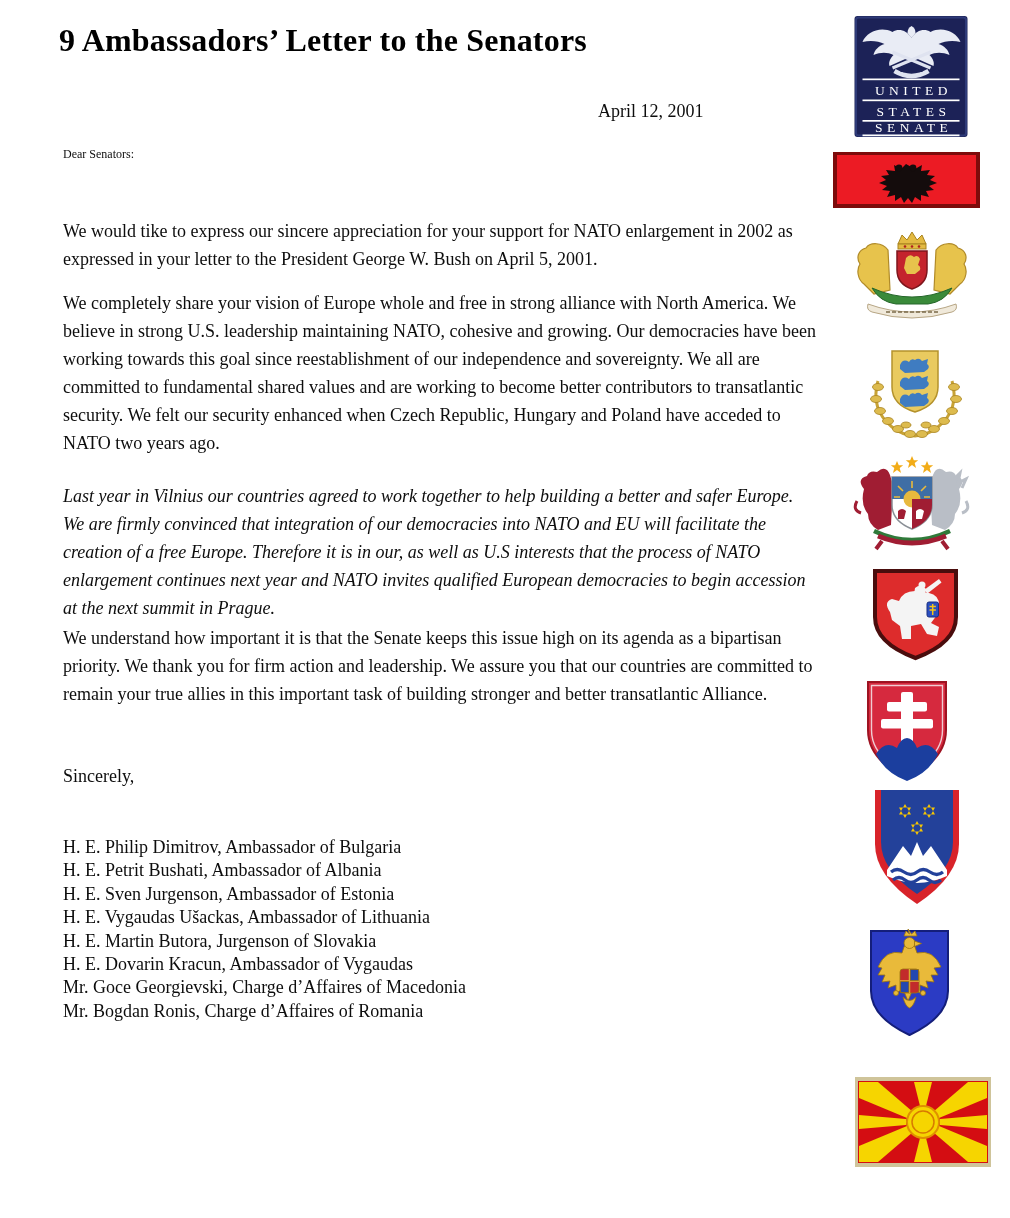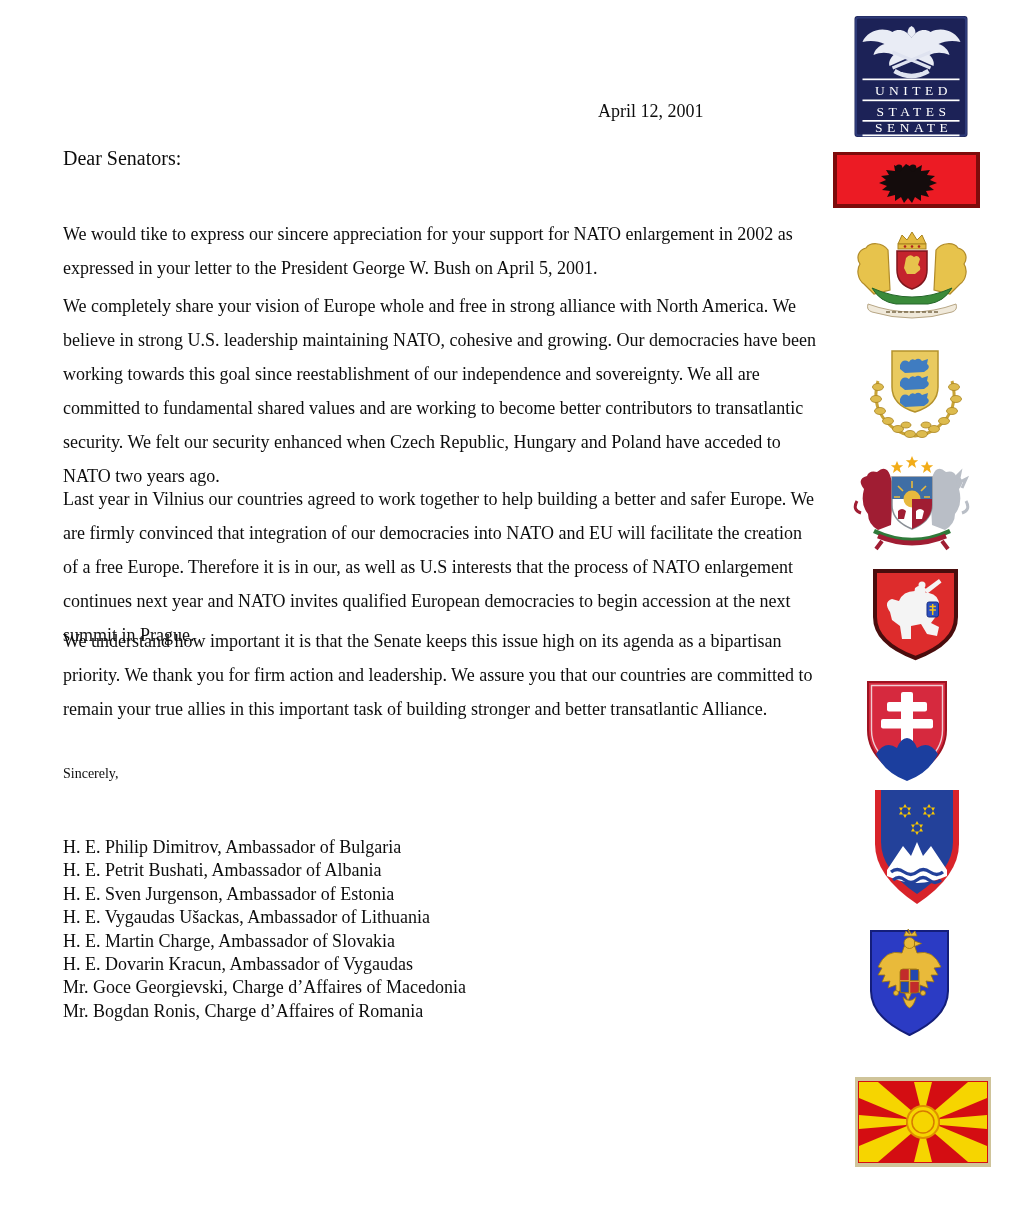--- a/index.html
+++ b/index.html
@@ -15,70 +15,71 @@
     position:absolute;left:59px;top:22px;margin:0;
     font-size:32px;font-weight:bold;letter-spacing:.2px;
     color:#000;
   }
   .date{
     position:absolute;left:598px;top:101px;
     font-size:18px;
   }
   .salutation{
     position:absolute;left:63px;top:147px;
-    font-size:20px;
+    font-size:12px;
   }
   .para{
     position:absolute;left:63px;width:754px;margin:0;
-    font-size:18px;line-height:34px;
+    font-size:18px;line-height:28px;
     text-align:left;
   }
   .p1{top:217px;}
   .p2{top:289px;}
-  .p3{top:482px;}
+  .p3{top:482px;font-style:italic;}
   .p4{top:624px;}
   .closing{
     position:absolute;left:63px;top:766px;
-    font-size:14px;
+    font-size:18px;
   }
   .signatures{
     position:absolute;left:63px;top:836px;
     font-size:18px;line-height:23.4px;
   }
   .emblem{position:absolute;}
   .emblem svg{display:block;width:100%;height:100%;}
   
   .seal-word{
     font-family:"Liberation Serif","DejaVu Serif",serif;
     font-size:13.5px;letter-spacing:4.5px;fill:#ffffff;
   }
 </style>
 </head>
 <body>
 
 <div class="page">
 
+  <h1 class="title">9 Ambassadors’ Letter to the Senators</h1>
 
   <div class="date">April 12, 2001</div>
 
   <div class="salutation">Dear Senators:</div>
 
   <p class="para p1">We would tike to express our sincere appreciation for your support for NATO enlargement in 2002 as expressed in your letter to the President George W. Bush on April 5, 2001.</p>
   <p class="para p2">We completely share your vision of Europe whole and free in strong alliance with North America. We believe in strong U.S. leadership maintaining NATO, cohesive and growing. Our democracies have been working towards this goal since reestablishment of our independence and sovereignty. We all are committed to fundamental shared values and are working to become better contributors to transatlantic security. We felt our security enhanced when Czech Republic, Hungary and Poland have acceded to NATO two years ago.</p>
   <p class="para p3">Last year in Vilnius our countries agreed to work together to help building a better and safer Europe. We are firmly convinced that integration of our democracies into NATO and EU will facilitate the creation of a free Europe. Therefore it is in our, as well as U.S interests that the process of NATO enlargement continues next year and NATO invites qualified European democracies to begin accession at the next summit in Prague.</p>
   <p class="para p4">We understand how important it is that the Senate keeps this issue high on its agenda as a bipartisan priority. We thank you for firm action and leadership. We assure you that our countries are committed to remain your true allies in this important task of building stronger and better transatlantic Alliance.</p>
 
   <div class="closing">Sincerely,</div>
 
   <div class="signatures">
     <div>H. E. Philip Dimitrov, Ambassador of Bulgaria</div>
     <div>H. E. Petrit Bushati, Ambassador of Albania</div>
     <div>H. E. Sven Jurgenson, Ambassador of Estonia</div>
     <div>H. E. Vygaudas Ušackas, Ambassador of Lithuania</div>
-    <div>H. E. Martin Charge, Ambassador of Slovakia</div>
+    <div>H. E. Martin Butora, Jurgenson of Slovakia</div>
     <div>H. E. Dovarin Kracun, Ambassador of Vygaudas</div>
     <div>Mr. Goce Georgievski, Charge d’Affaires of Macedonia</div>
     <div>Mr. Bogdan Ronis, Charge d’Affaires of Romania</div>
   </div>
 
   <div>
 
     <div class="emblem" style="left:850px;top:16px;width:122px;height:121px;">
       <svg viewBox="0 0 113 121">
         <rect width="113" height="121" rx="3" fill="#1c2257"></rect>

